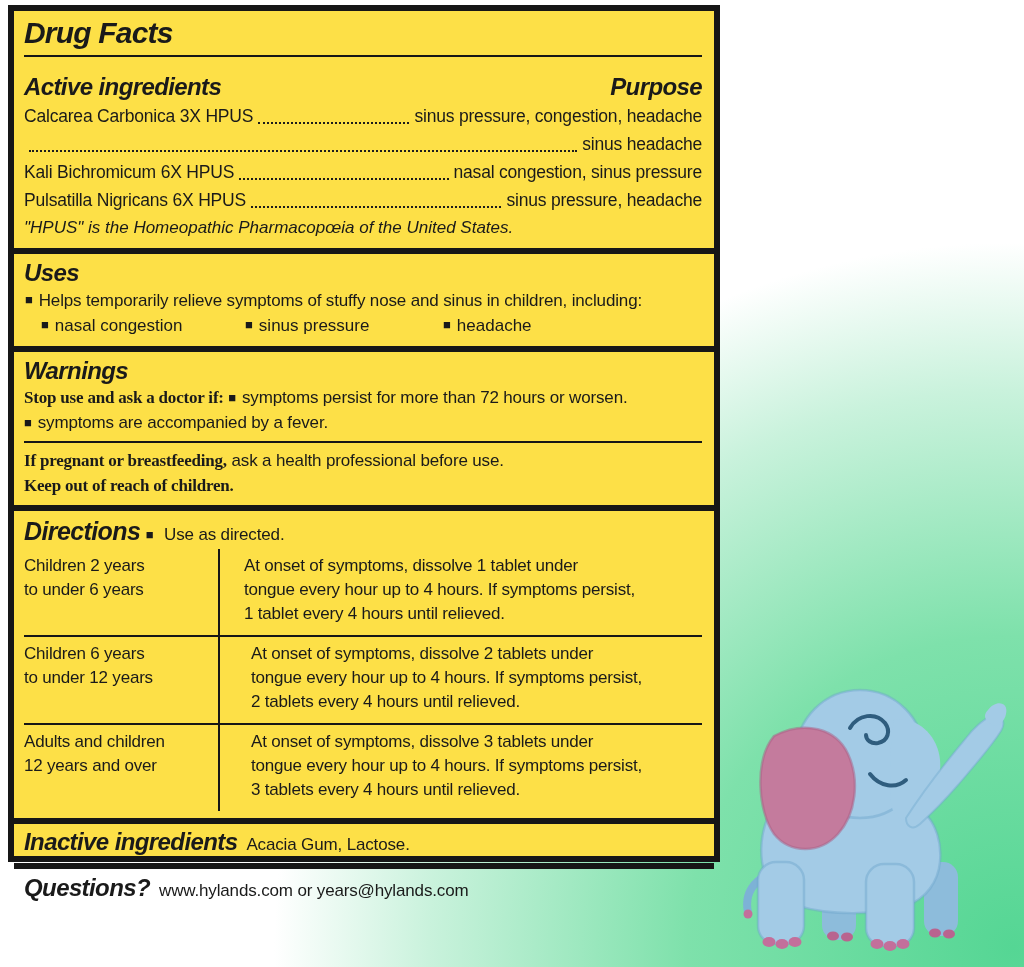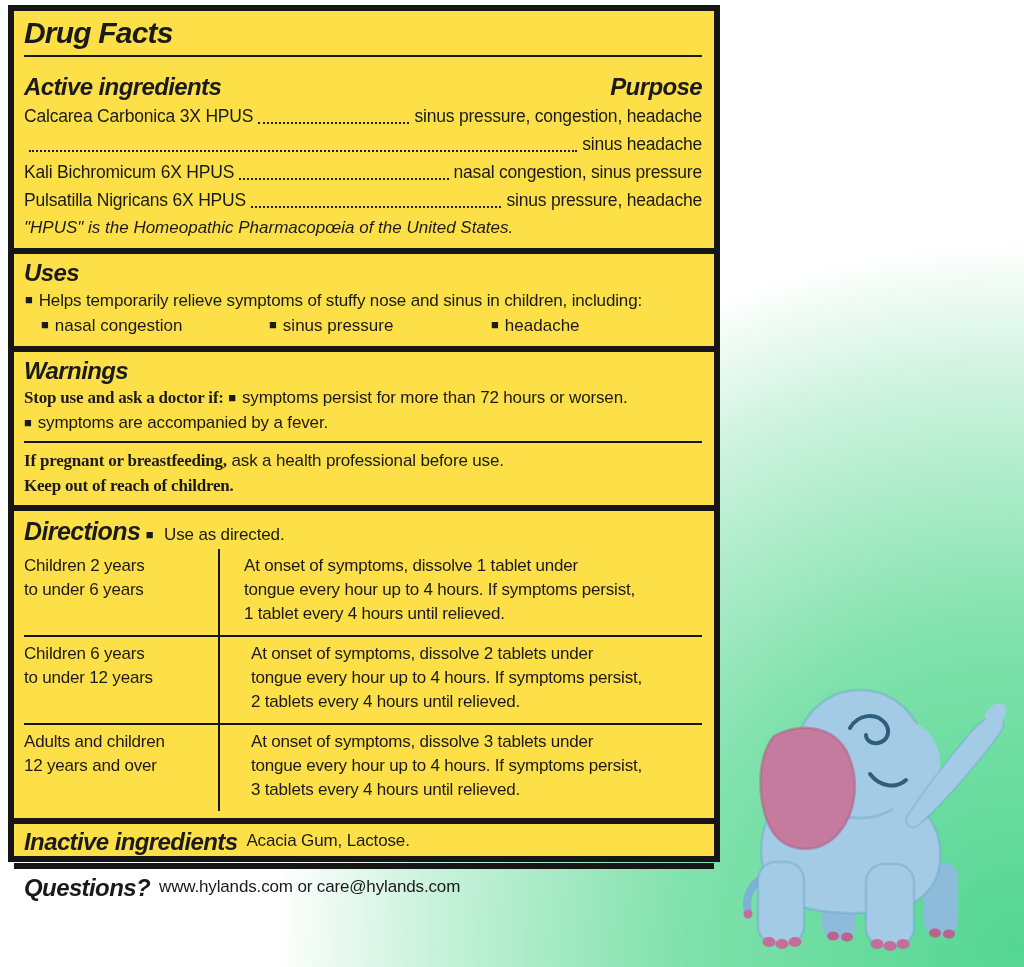--- a/index.html
+++ b/index.html
@@ -35,40 +35,40 @@
 
   
   .active-head{display:flex;justify-content:space-between;align-items:baseline;margin-top:16px;}
   .ing-row{display:flex;align-items:baseline;font-size:17.5px;line-height:28px;letter-spacing:-0.2px;}
   .ing-row .name,.ing-row .purpose{white-space:nowrap;}
   .leader{flex:1 1 auto;min-width:18px;align-self:flex-end;height:7px;
           border-bottom:2.6px dotted #1c1c1c;margin:0 5px 6px 5px;}
   .note{font-style:italic;font-size:17px;line-height:26px;margin-top:1px;}
 
   
-  .uses-items{display:flex;padding-left:16px;font-size:17px;line-height:26px;gap:24px;}
+  .uses-items{display:flex;padding-left:16px;font-size:17px;line-height:26px;}
   .uses-items .u1{width:204px;}
   .uses-items .u2{width:198px;}
 
   
   .warn-para{font-size:17px;line-height:25px;max-width:652px;letter-spacing:-0.15px;}
   b{letter-spacing:-0.2px;font-family:Liberation Serif, serif;}
   .warn-rule{margin:6px 0 5px 0;}
 
   
   .dir-headline{margin-bottom:2px;}
   .dir-headline .hd{font-size:25px;}
   .drow{display:grid;grid-template-columns:196px 1fr;}
   .drow + .drow{border-top:2.5px solid var(--border);gap:7px;}
   .drow .age{border-right:2.5px solid var(--border);padding:5px 8px 9px 0;}
   .drow .dose{padding:5px 0 9px 24px;}
   .drow div.line{font-size:17px;line-height:24px;white-space:nowrap;letter-spacing:-0.2px;}
 
   
-  .inline-sec{display:flex;align-items:flex-start;gap:9px;}
+  .inline-sec{display:flex;align-items:flex-end;gap:9px;}
   .inline-sec .body-text{white-space:nowrap;}
   .sec-inactive{padding-top:4px;padding-bottom:6px;}
   .sec-questions{padding-top:5px;padding-bottom:7px;}
 
   
   .elephant{position:absolute;left:710px;top:666px;width:308px;height:296px;}
 </style>
 </head>
 <body>
 
@@ -165,21 +165,21 @@
     </div>
   </div>
 
   <div class="section inline-sec sec-inactive" style="min-height:36px;">
     <span class="hd">Inactive ingredients</span>
     <span class="body-text">Acacia Gum, Lactose.</span>
   </div>
 
   <div class="section inline-sec sec-questions" style="min-height:34px;">
     <span class="hd">Questions?</span>
-    <span class="body-text">www.hylands.com or care@hylands.com</span>
+    <span class="body-text">www.hylands.com or years@hylands.com</span>
   </div>
 
 </div>
 
 <svg class="elephant" viewBox="0 0 308 296" aria-hidden="true">
 
   <path d="M60,208 C44,214 34,228 38,246" fill="none" stroke-width="8" stroke-linecap="round" stroke="#7db2d6"></path>
   <circle cx="38" cy="248" r="4.5" fill="#c36f9b"></circle>
 
   <rect x="112" y="198" width="34" height="76" rx="15" fill="#8dbcdb"></rect>

